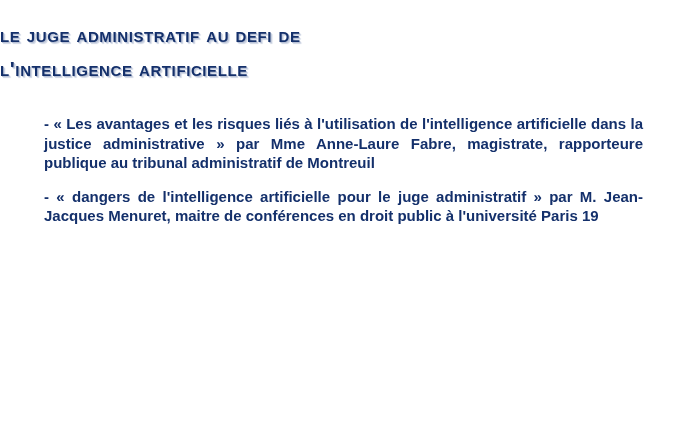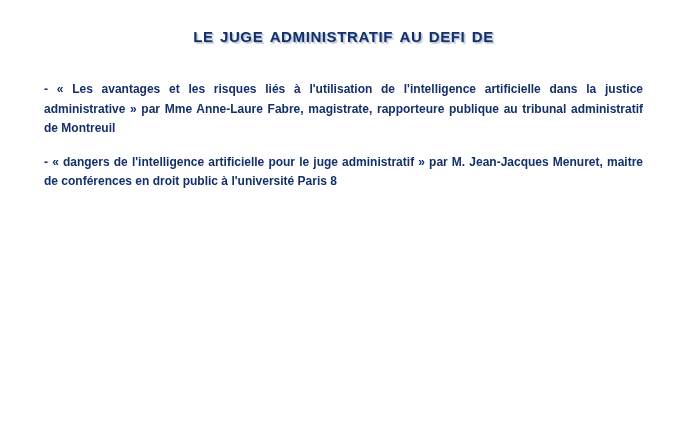--- a/index.html
+++ b/index.html
@@ -16,21 +16,21 @@
   }
   .page {
     width: 687px;
     height: 434px;
     position: relative;
     box-sizing: border-box;
     padding: 0;
   }
   .title-block {
     padding-top: 18px;
-    text-align: center;
+    text-align: left;
   }
   .title-line {
     font-family: "Liberation Sans", sans-serif;
     font-weight: bold;
     font-size: 21px;
     letter-spacing: 0.6px;
     color: #14306b;
     line-height: 34px;
     text-shadow: 1px 1px 0 #b9c2d6, 2px 2px 1px #cfd6e4;
     font-variant: small-caps;
@@ -38,39 +38,40 @@
   }
   .title-line::first-letter {
     font-size: 21px;
   }
   .body-block {
     margin: 0;
     padding: 28px 44px 0 44px;
   }
   .para {
     font-family: "Liberation Sans", sans-serif;
-    font-size: 12px;
+    font-size: 15px;
     font-weight: bold;
     color: #14306b;
     text-align: justify;
     text-justify: inter-word;
     line-height: 19.5px;
     margin: 0 0 14px 0;
   }
   .para:last-child {
     margin-bottom: 0;
   }
 </style>
 </head>
 <body>
 
 <div class="page">
 
   <div class="title-block">
     <div class="title-line">Le Juge administratif au defi de</div>
+    <div class="title-line">l'intelligence artificielle</div>
   </div>
 
   <div class="body-block">
     <p class="para">- « Les avantages et les risques liés à l'utilisation de l'intelligence artificielle dans la justice administrative » par Mme Anne-Laure Fabre, magistrate, rapporteure publique au tribunal administratif de Montreuil</p>
-    <p class="para">- « dangers de l'intelligence artificielle pour le juge administratif » par M. Jean-Jacques Menuret, maitre de conférences en droit public à l'université Paris 8</p>
+    <p class="para">- « dangers de l'intelligence artificielle pour le juge administratif » par M. Jean-Jacques Menuret, maitre de conférences en droit public à l'université Paris 19</p>
   </div>
 
 </div>
 
 </body></html>

